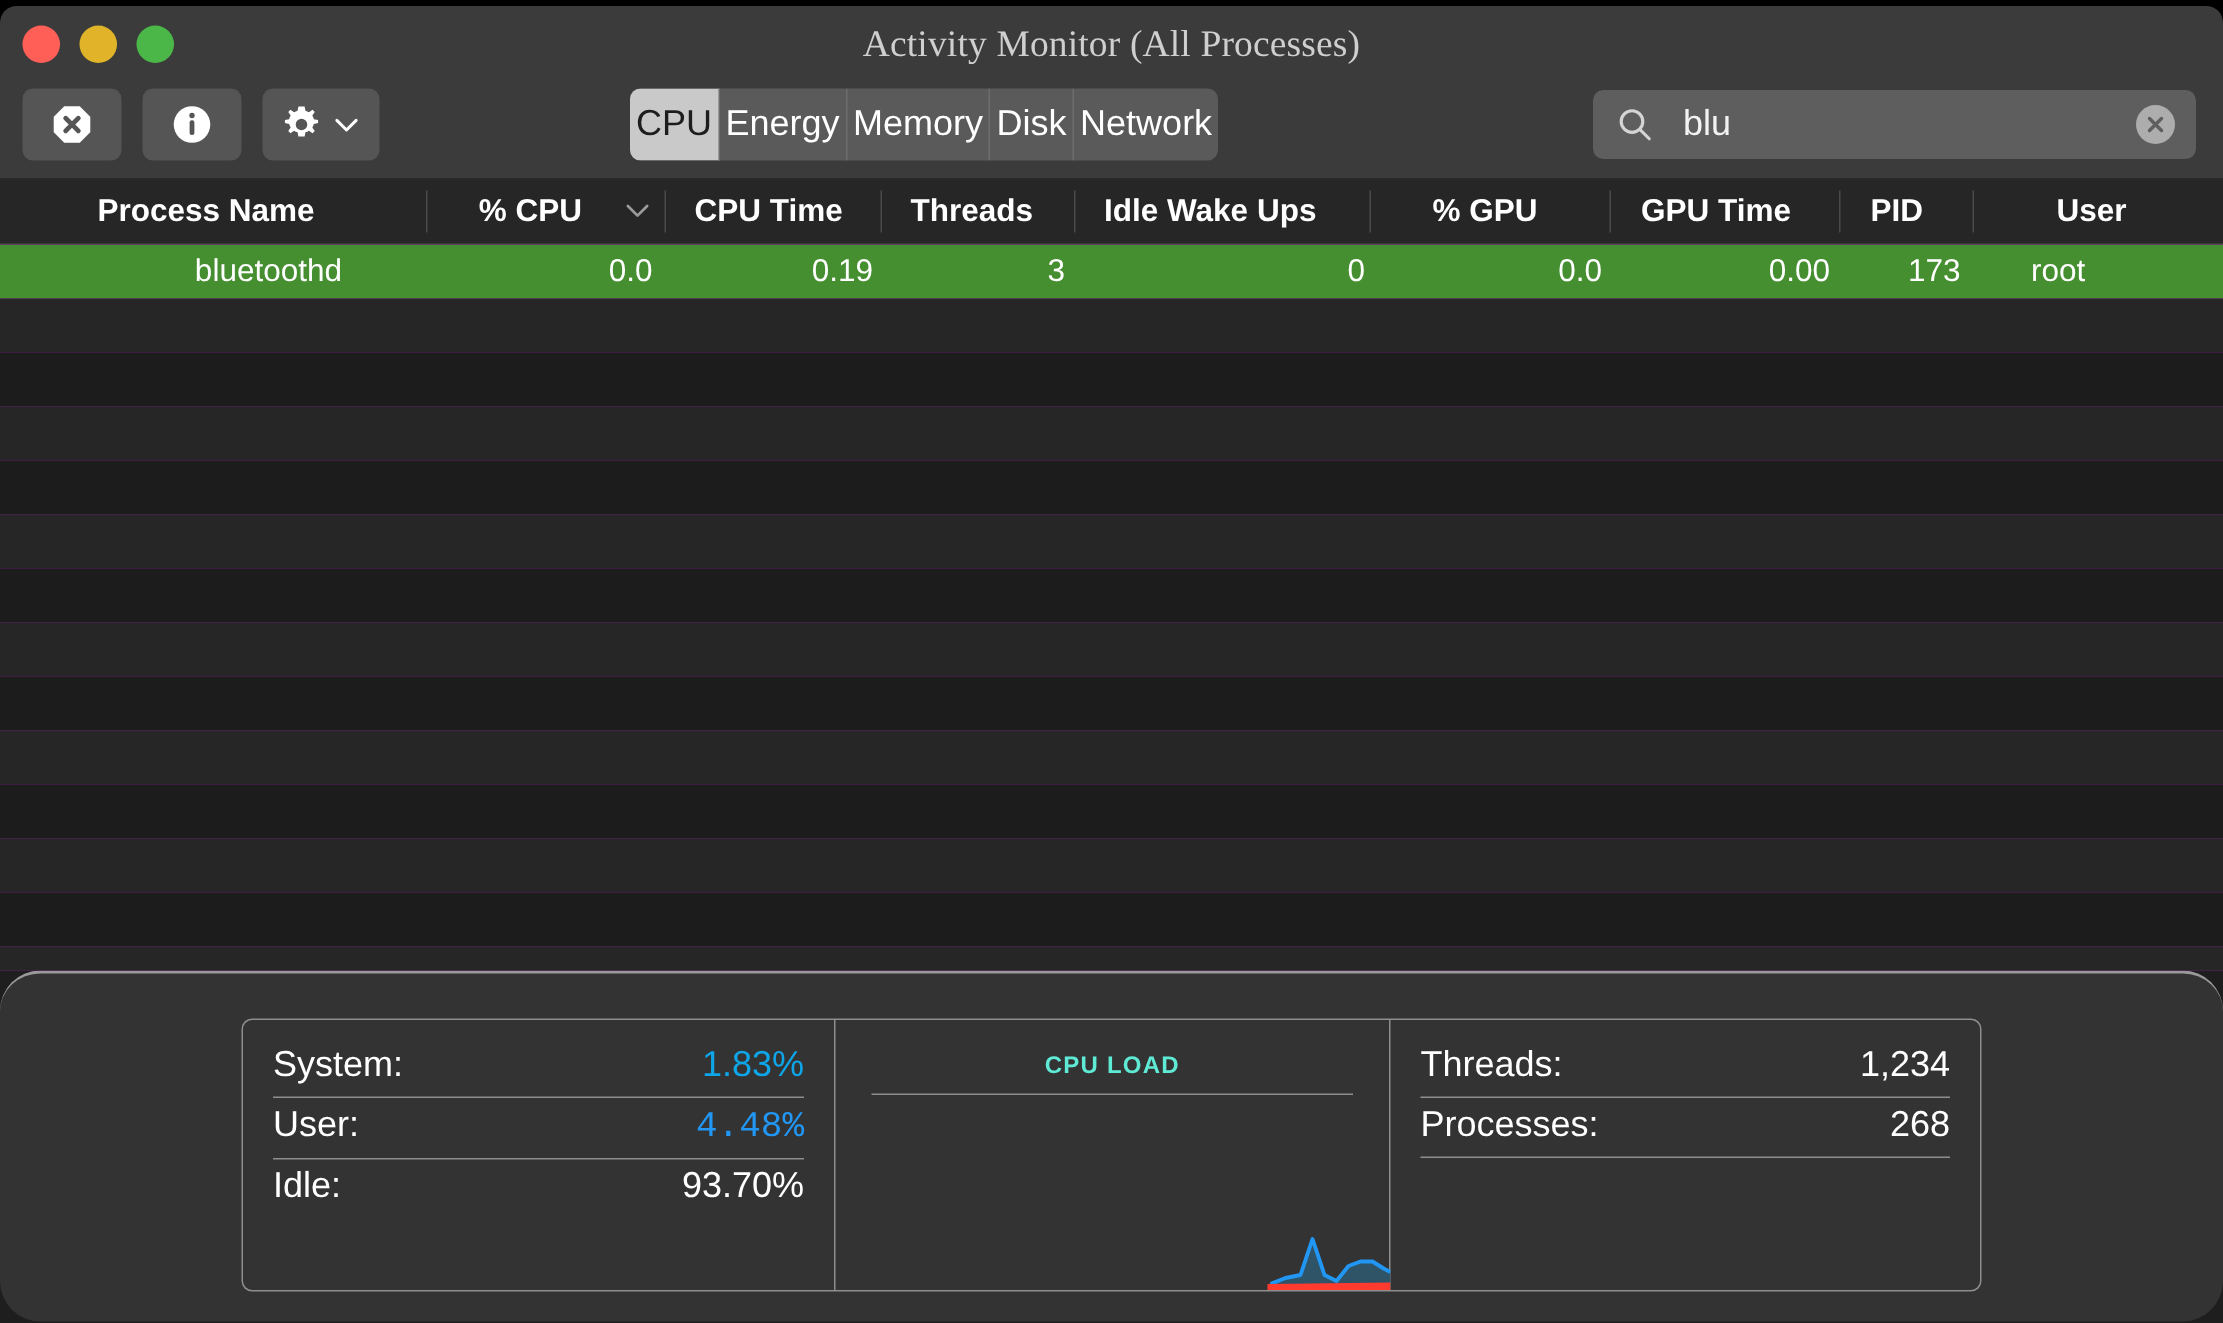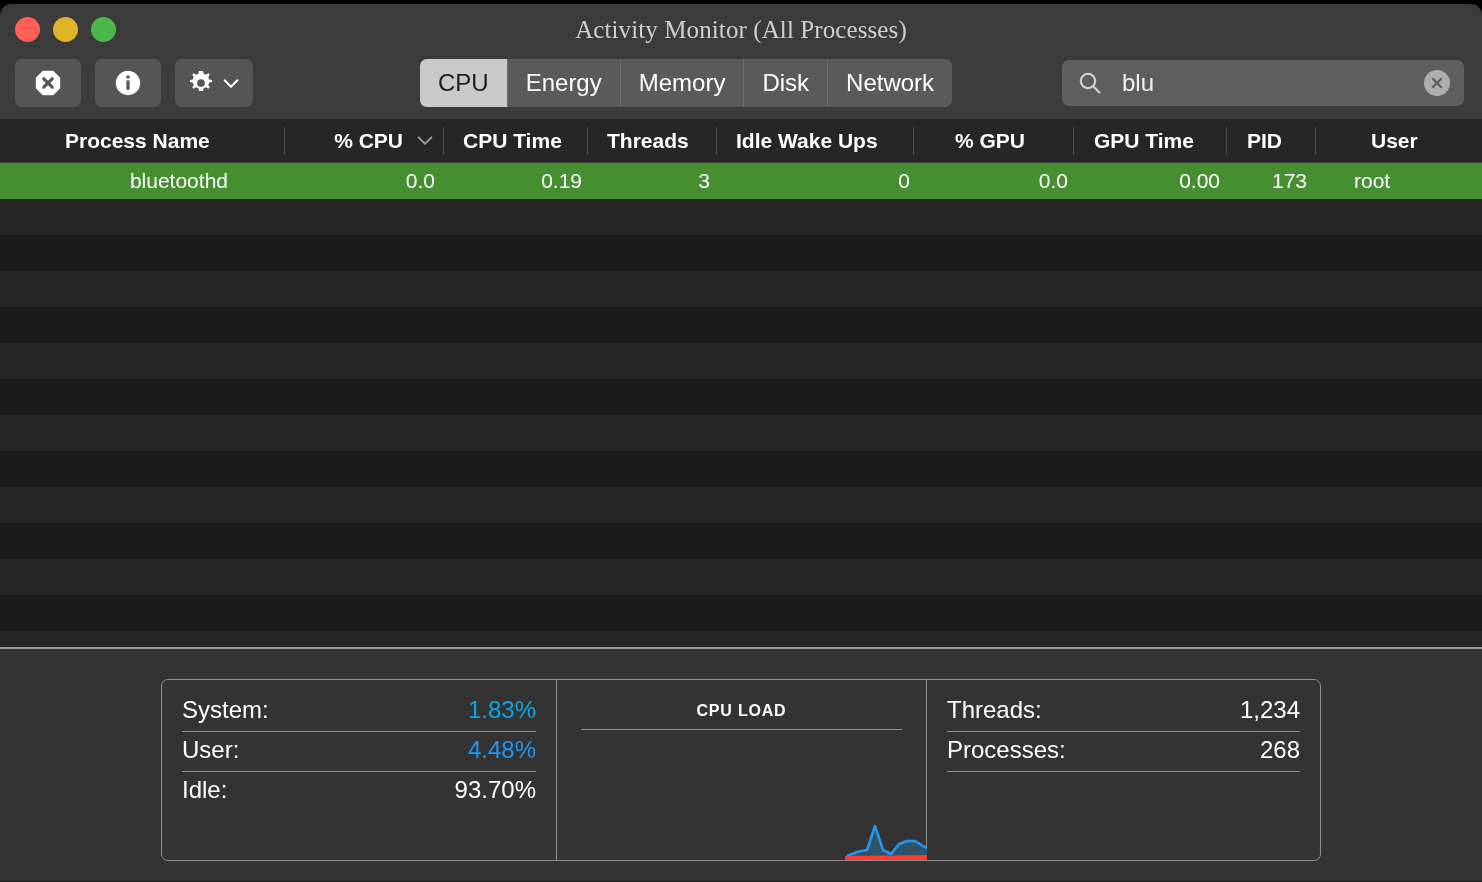--- a/index.html
+++ b/index.html
@@ -86,21 +86,21 @@
     height: 48px;
     display: flex;
     background: #5a5a5a;
     border-radius: 7px;
     overflow: hidden;
   }
   .tab {
     display: flex;
     align-items: center;
     justify-content: center;
-    padding: 0 18px;
+    padding: 0 4px;
     font-size: 24px;
     color: #ffffff;
     border-right: 1px solid #6d6d6d;
     cursor: default;
     text-align: center;
   }
   .tab:last-child { border-right: none; }
   .tab.active {
     background: #c9c9c9;
     color: #1d1d1d;
@@ -183,20 +183,21 @@
   }
   .cell.right { justify-content: flex-end; }
   .cell.left  { justify-content: flex-start; margin-left: 36px; }
 
   
   #footer {
     position: relative;
     height: 234px;
     background: #333333;
     border-top: 2px solid #9a9a9a;
+    border-radius: 27px;
   }
   #stats-wrap {
     position: absolute;
     left: 161px; top: 30px;
     width: 1160px; height: 182px;
     border: 1px solid #8e8e8e;
     border-radius: 7px;
     display: flex;
   }
   .stats-panel {
@@ -212,28 +213,28 @@
     display: flex;
     justify-content: space-between;
     align-items: baseline;
     padding: 4px 0 7px 0;
     border-bottom: 1px solid #8e8e8e;
   }
   .stat-row.last { border-bottom: none; }
   .stat-label { font-size: 24px; color: #ffffff; }
   .stat-value { font-size: 24px; color: #ffffff; }
   .stat-value.sys  { color: #0ea5e9; }
-  .stat-value.user { color: #2196f3; }
+  .stat-value.user { color: #2196f3; font-family: Liberation Mono, monospace; }
 
   #cpu-load-title {
     text-align: center;
     font-size: 16px;
     font-weight: bold;
     letter-spacing: 0.8px;
-    color: #ffffff;
+    color: #5eead4;
     padding-top: 10px;
   }
   #cpu-load-rule {
     margin: 9px 24px 0 24px;
     height: 1px;
     background: #8e8e8e;
   }
   #cpu-load-graph {
     position: absolute;
     left: 0; right: 0; bottom: 0;
@@ -307,21 +308,21 @@
     <div class="col-divider" style="left:284px"></div>
     <div class="col-divider" style="left:443px"></div>
     <div class="col-divider" style="left:587px"></div>
     <div class="col-divider" style="left:716px"></div>
     <div class="col-divider" style="left:913px"></div>
     <div class="col-divider" style="left:1073px"></div>
     <div class="col-divider" style="left:1226px"></div>
     <div class="col-divider" style="left:1315px"></div>
 
     <div class="col-head" style="left:65px">Process Name</div>
-    <div class="col-head" style="left:303px;width:100px;justify-content:flex-end">% CPU</div>
+    <div class="col-head" style="left:288px;width:100px;justify-content:flex-end">% CPU</div>
     <svg style="position:absolute;left:414px;top:14px" width="22" height="16" viewBox="0 0 24 16">
       <path d="M5 4 L12 11 L19 4" stroke="#9a9a9a" stroke-width="2" fill="none" stroke-linecap="round" stroke-linejoin="round"></path>
     </svg>
     <div class="col-head" style="left:463px">CPU Time</div>
     <div class="col-head" style="left:607px">Threads</div>
     <div class="col-head" style="left:736px">Idle Wake Ups</div>
     <div class="col-head" style="left:955px">% GPU</div>
     <div class="col-head" style="left:1094px">GPU Time</div>
     <div class="col-head" style="left:1247px">PID</div>
     <div class="col-head" style="left:1371px">User</div>

